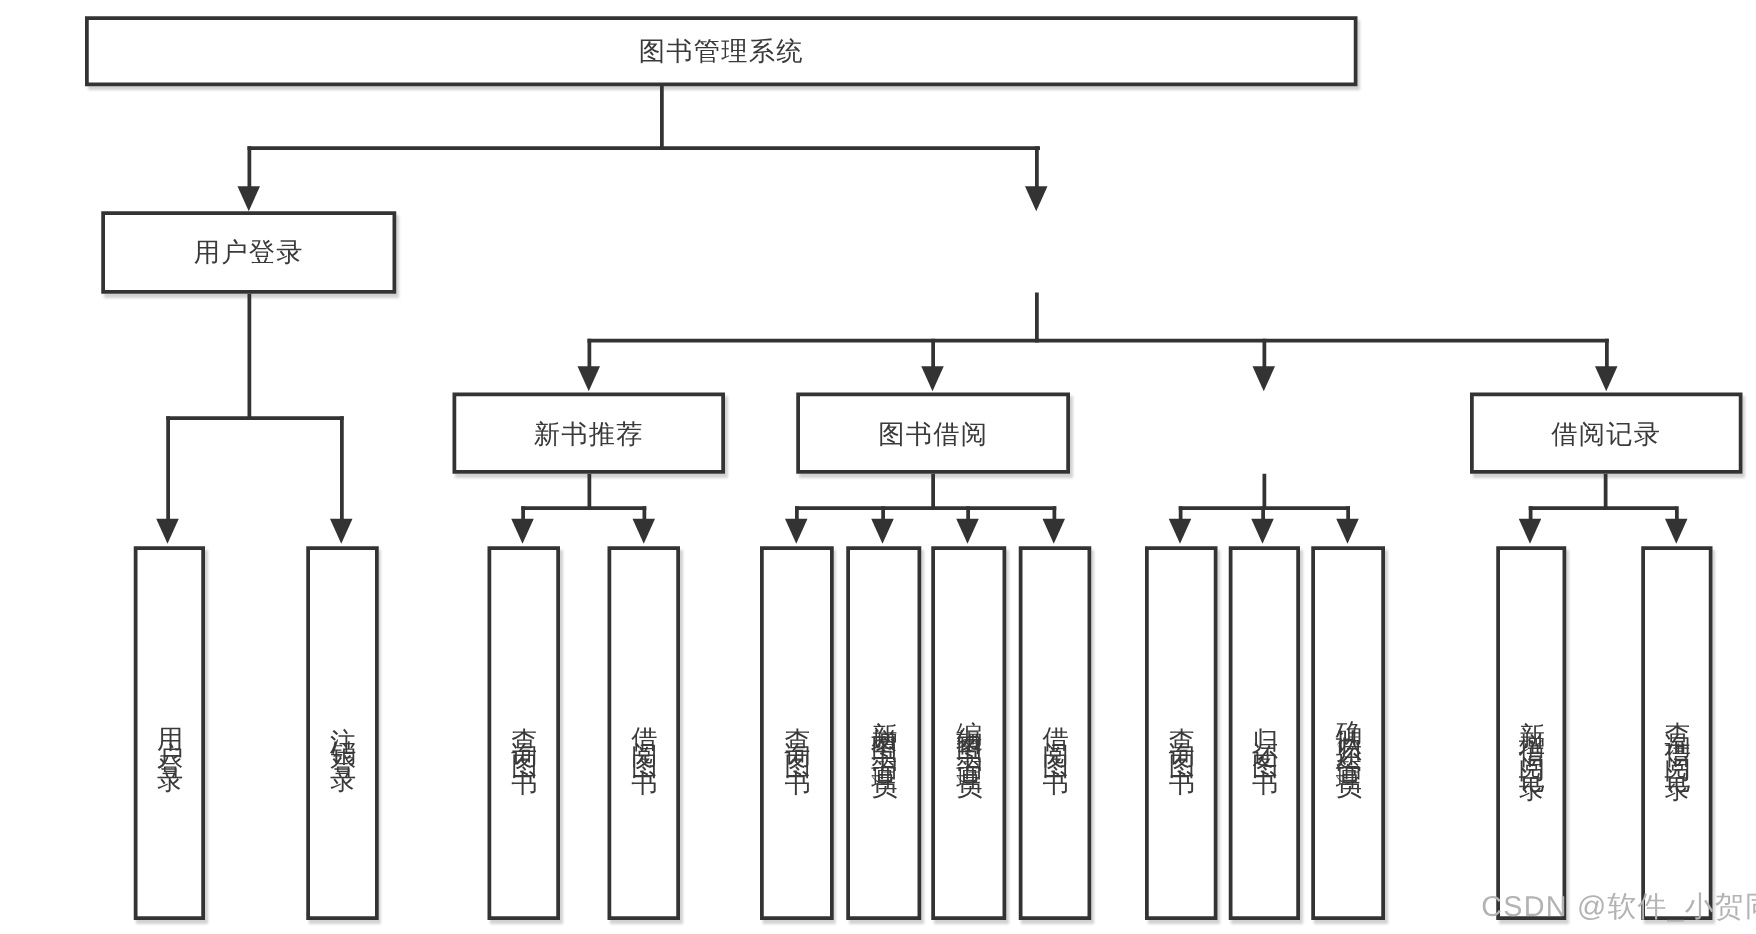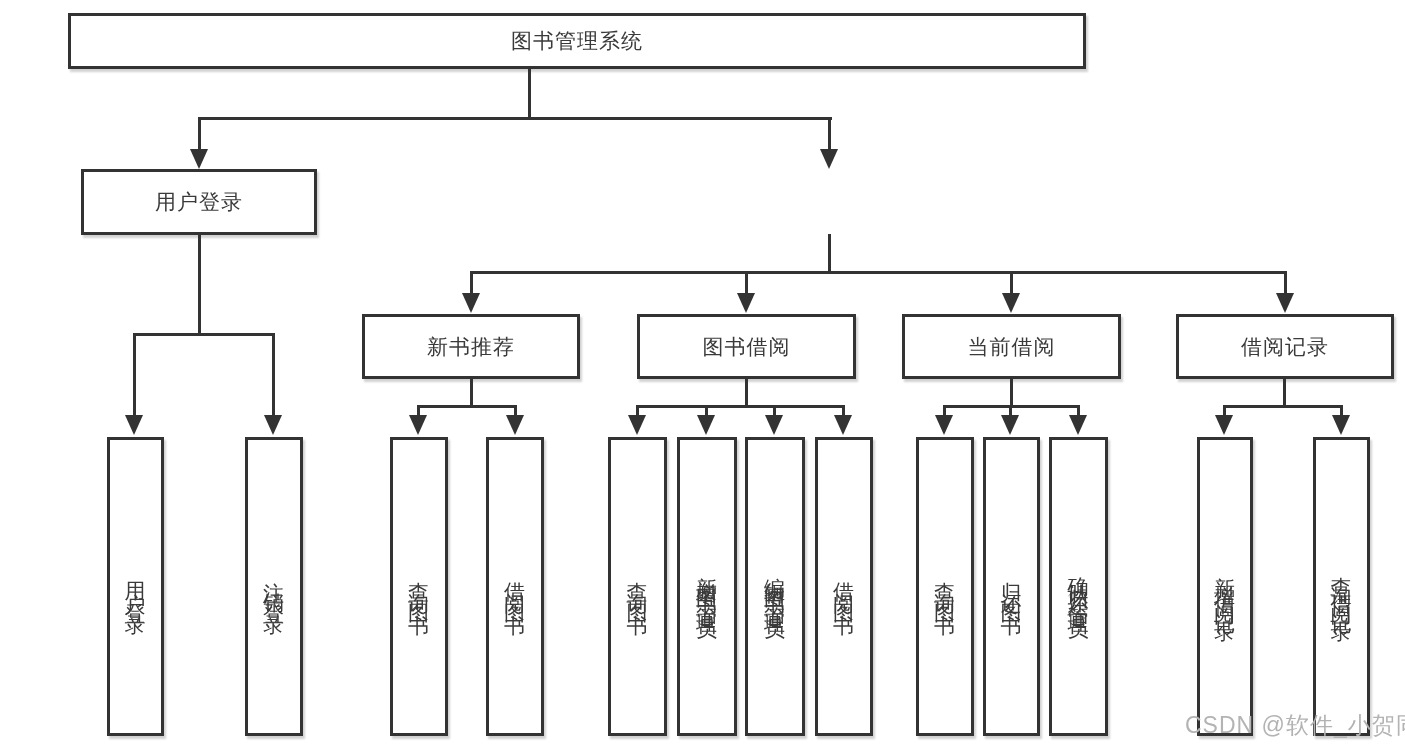--- a/index.html
+++ b/index.html
@@ -86,23 +86,20 @@
   <div class="arrow" style="left:1002px; top:293px;"></div>
   <div class="vl" style="left:1284px; top:271px; height:24px;"></div>
   <div class="arrow" style="left:1276px; top:293px;"></div>
 
   <div class="box hbox" style="left:362px; top:314px; width:218px; height:65px;">
     <span>新书推荐</span>
   </div>
   <div class="box hbox" style="left:637px; top:314px; width:219px; height:65px;">
     <span>图书借阅</span>
   </div>
-  <div class="box hbox" style="left:902px; top:314px; width:219px; height:65px;">
-    <span>当前借阅</span>
-  </div>
   <div class="box hbox" style="left:1176px; top:314px; width:218px; height:65px;">
     <span>借阅记录</span>
   </div>
 
   <div class="vl" style="left:470px; top:379px; height:29px;"></div>
   <div class="hl" style="left:417px; top:405px; width:100px;"></div>
   <div class="vl" style="left:417px; top:405px; height:12px;"></div>
   <div class="arrow" style="left:409px; top:415px;"></div>
   <div class="vl" style="left:514px; top:405px; height:12px;"></div>
   <div class="arrow" style="left:506px; top:415px;"></div>

